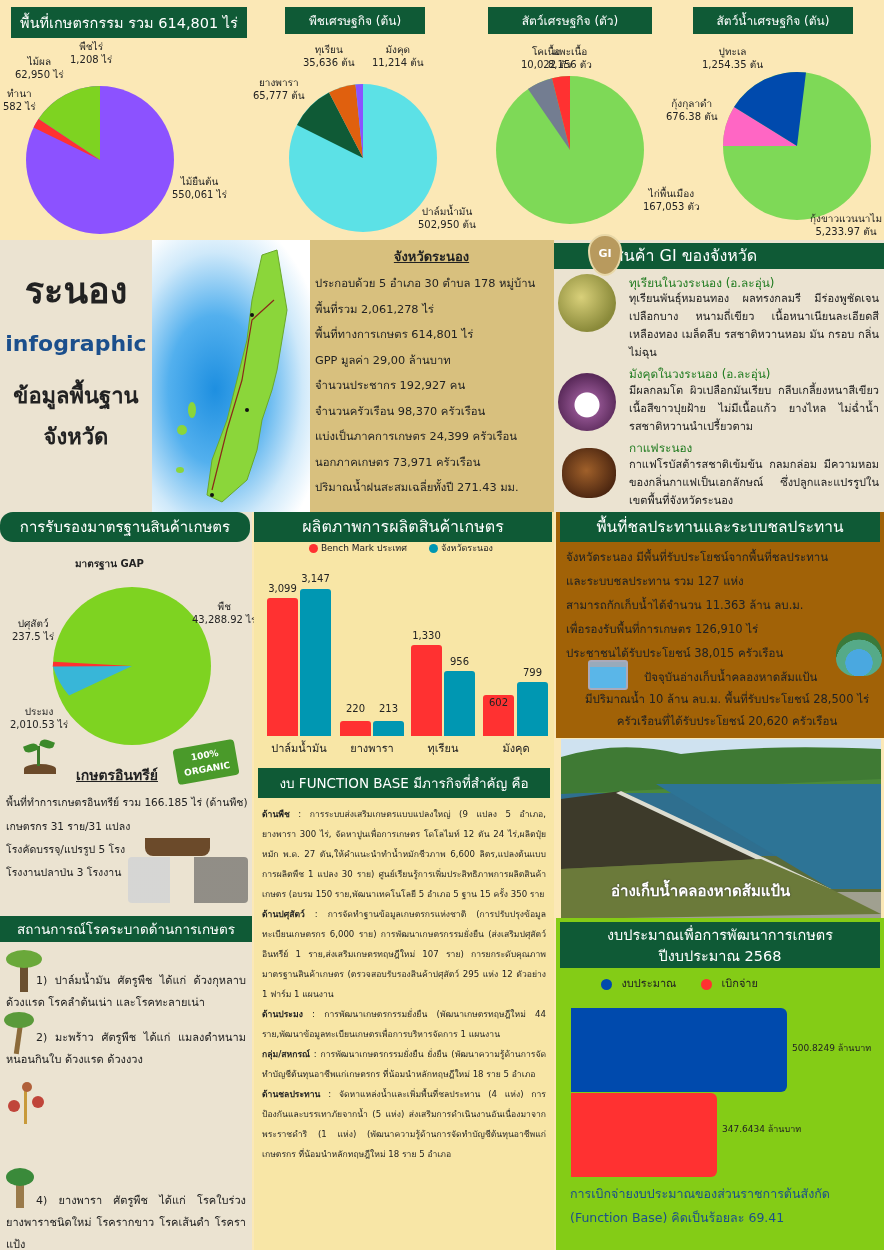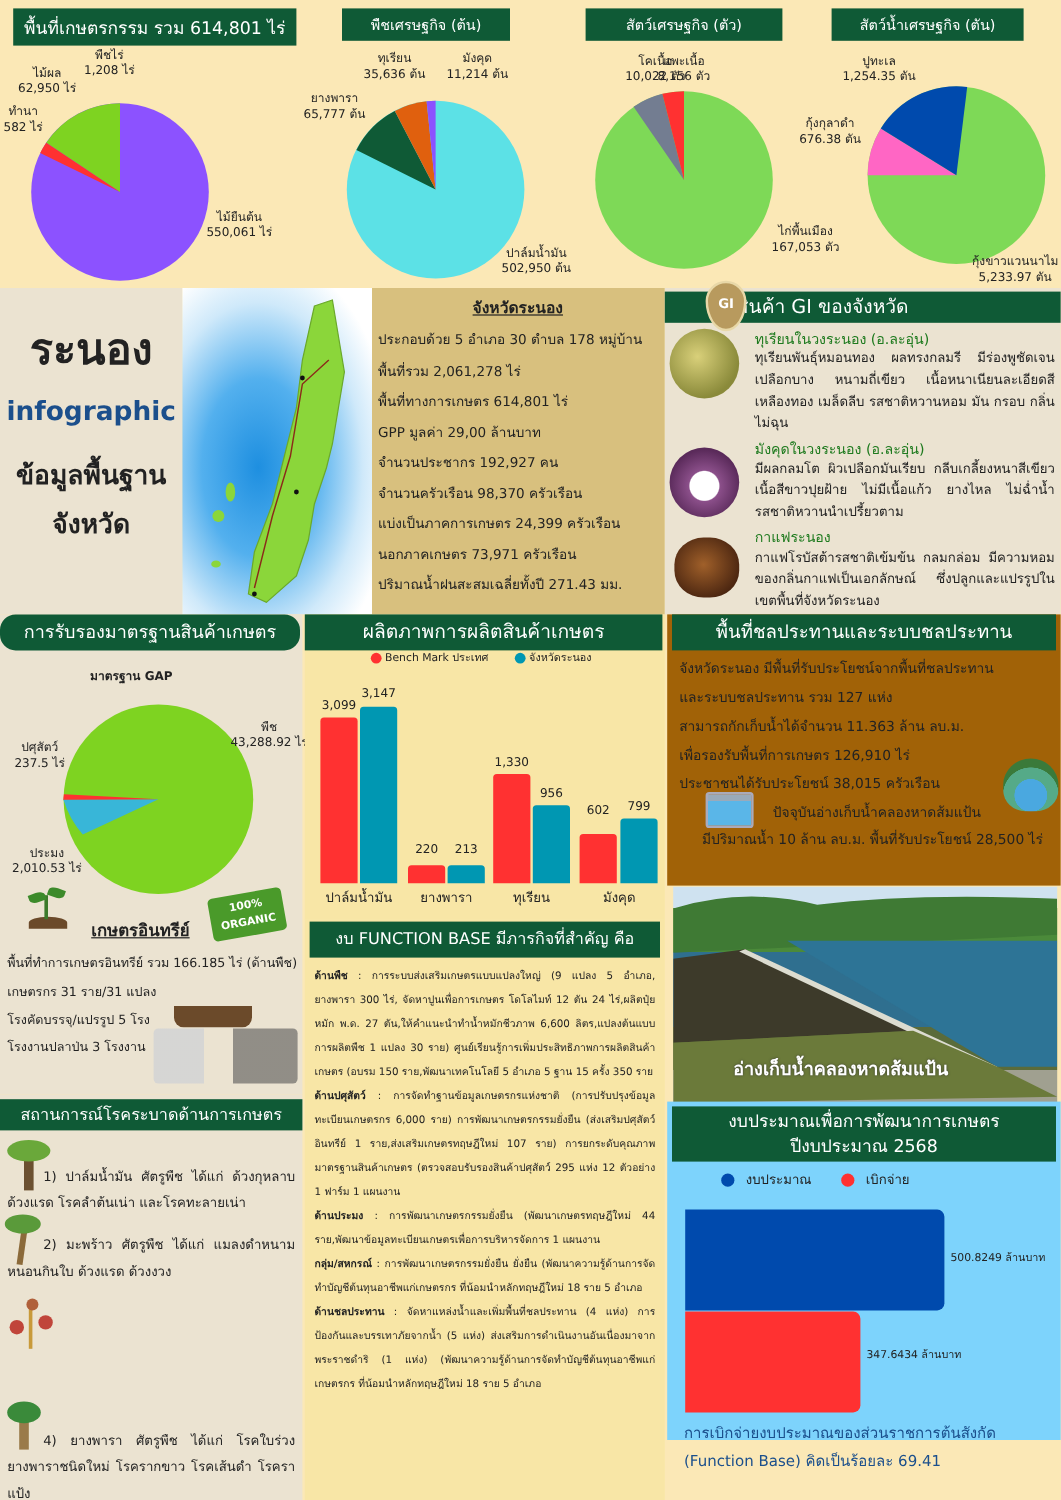--- a/index.html
+++ b/index.html
@@ -201,21 +201,21 @@
   <div class="lbl" style="left:86px;top:190px;width:31px;">220</div>
   <div class="lbl" style="left:119px;top:190px;width:31px;">213</div>
 
   <div style="position:absolute;left:157px;top:133px;width:31px;height:91px;background:#ff3131;border-radius:3px 3px 0 0;"></div>
   <div style="position:absolute;left:190px;top:159px;width:31px;height:65px;background:#0097b2;border-radius:3px 3px 0 0;"></div>
   <div class="lbl" style="left:157px;top:117px;width:31px;">1,330</div>
   <div class="lbl" style="left:190px;top:143px;width:31px;">956</div>
 
   <div style="position:absolute;left:229px;top:183px;width:31px;height:41px;background:#ff3131;border-radius:3px 3px 0 0;"></div>
   <div style="position:absolute;left:263px;top:170px;width:31px;height:54px;background:#0097b2;border-radius:3px 3px 0 0;"></div>
-  <div class="lbl" style="left:229px;top:157px;width:31px;">602</div>
+  <div class="lbl" style="left:229px;top:184px;width:31px;">602</div>
   <div class="lbl" style="left:263px;top:154px;width:31px;">799</div>
 
   <div class="lbl" style="left:5px;top:230px;width:80px;font-size:11px;">ปาล์มน้ำมัน</div>
   <div class="lbl" style="left:80px;top:230px;width:76px;font-size:11px;">ยางพารา</div>
   <div class="lbl" style="left:152px;top:230px;width:74px;font-size:11px;">ทุเรียน</div>
   <div class="lbl" style="left:225px;top:230px;width:74px;font-size:11px;">มังคุด</div>
 </div>
 
 <div class="abs yellow" style="left:254px;top:766px;width:300px;height:484px;">
   <div class="gh sec-title" style="position:absolute;left:4px;top:2px;width:292px;font-size:13.5px;">งบ FUNCTION BASE มีภารกิจที่สำคัญ คือ</div>
@@ -232,34 +232,35 @@
   <div class="gh sec-title" style="position:absolute;left:4px;top:0;width:320px;font-size:15.5px;">พื้นที่ชลประทานและระบบชลประทาน</div>
   <div style="position:absolute;left:10px;top:36px;font-size:11.5px;">จังหวัดระนอง มีพื้นที่รับประโยชน์จากพื้นที่ชลประทาน</div>
   <div style="position:absolute;left:10px;top:60px;font-size:11.5px;">และระบบชลประทาน รวม 127 แห่ง</div>
   <div style="position:absolute;left:10px;top:84px;font-size:11.5px;">สามารถกักเก็บน้ำได้จำนวน 11.363 ล้าน ลบ.ม.</div>
   <div style="position:absolute;left:10px;top:108px;font-size:11.5px;">เพื่อรองรับพื้นที่การเกษตร 126,910 ไร่</div>
   <div style="position:absolute;left:10px;top:132px;font-size:11.5px;">ประชาชนได้รับประโยชน์ 38,015 ครัวเรือน</div>
   <div style="position:absolute;left:32px;top:148px;width:40px;height:30px;background:linear-gradient(#9ab 0 20%, #5ab6e8 20%);border:2px solid #aab;border-radius:3px;"></div>
   <div style="position:absolute;left:280px;top:120px;width:46px;height:44px;border-radius:50% 50% 40% 40%;background:radial-gradient(circle at 50% 70%, #4aa8e0 0 35%, #5a8 36% 60%, #3a7a3a 61%);"></div>
   <div style="position:absolute;left:88px;top:156px;font-size:11.5px;">ปัจจุบันอ่างเก็บน้ำคลองหาดส้มแป้น</div>
   <div style="position:absolute;left:14px;top:178px;width:314px;text-align:center;font-size:11.5px;">มีปริมาณน้ำ 10 ล้าน ลบ.ม. พื้นที่รับประโยชน์ 28,500 ไร่</div>
+  <div style="position:absolute;left:14px;top:200px;width:314px;text-align:center;font-size:11.5px;">ครัวเรือนที่ได้รับประโยชน์ 20,620 ครัวเรือน</div>
 </div>
 
 <div class="abs" style="left:561px;top:739px;width:320px;height:180px;overflow:hidden;background:linear-gradient(180deg,#cfe2f0 0 10%, #4b8a3a 10% 30%, #2f6f8f 30% 65%, #5a6b3a 65% 85%, #a0a090 85%);">
   <svg width="320" height="180" viewBox="0 0 320 180">
     <path d="M0 18 Q60 0 120 15 Q200 5 320 10 L320 40 L0 55 Z" fill="#3f7a34"></path>
     <path d="M95 45 L320 45 L320 150 L270 150 Z" fill="#2d7496"></path>
     <path d="M0 60 L60 52 L200 120 L0 130 Z" fill="#3d3a2a"></path>
     <path d="M60 52 L270 150 L262 152 L55 54 Z" fill="#dcdcd0"></path>
     <path d="M0 130 L200 120 L270 150 L320 175 L0 180 Z" fill="#6b7a3a"></path>
   </svg>
   <div style="position:absolute;left:50px;top:140px;font-size:15px;color:#fff;font-weight:bold;text-shadow:0 0 2px #333;">อ่างเก็บน้ำคลองหาดส้มแป้น</div>
 </div>
 
-<div class="abs" style="left:556px;top:918px;width:328px;height:282px;background:#7dd3fc;">
+<div class="abs" style="left:556px;top:918px;width:328px;height:332px;background:#84cc16;">
   <div class="gh" style="position:absolute;left:4px;top:4px;width:320px;height:46px;font-size:14.5px;line-height:21px;padding-top:3px;">
     <span>งบประมาณเพื่อการพัฒนาการเกษตร</span><br><span>ปีงบประมาณ 2568</span>
   </div>
   <div style="position:absolute;left:45px;top:56px;font-size:11px;">
     <span style="display:inline-block;width:11px;height:11px;border-radius:50%;background:#004aad;vertical-align:middle;"></span>
     <span style="margin-left:6px;">งบประมาณ</span>
   </div>
   <div style="position:absolute;left:145px;top:56px;font-size:11px;">
     <span style="display:inline-block;width:11px;height:11px;border-radius:50%;background:#ff3131;vertical-align:middle;"></span>
     <span style="margin-left:6px;">เบิกจ่าย</span>

